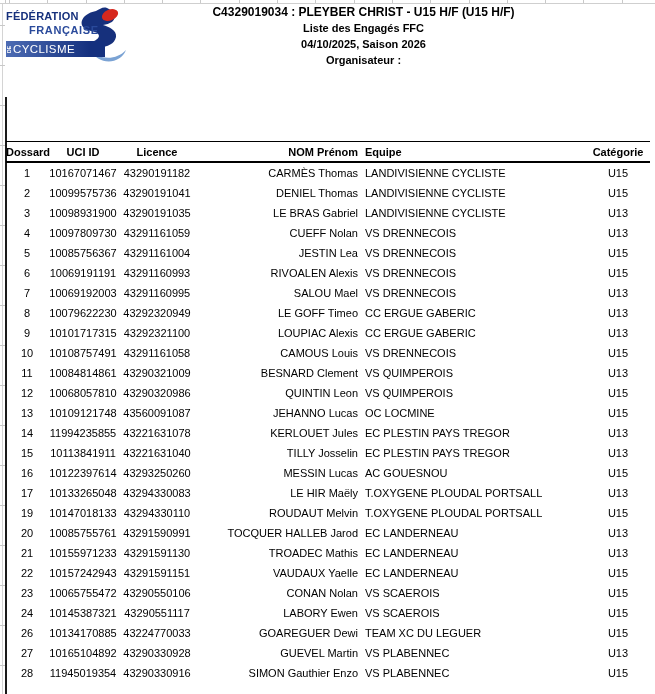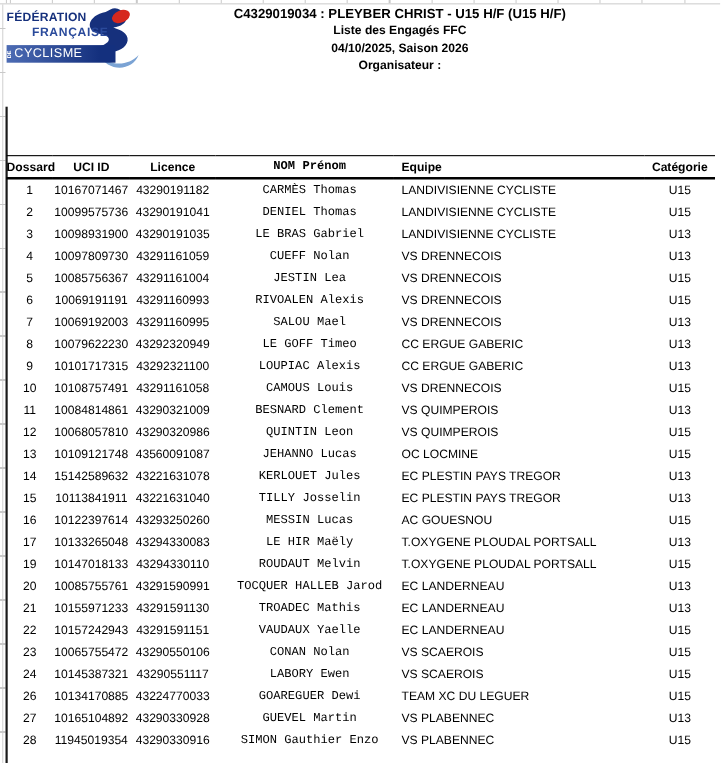--- a/index.html
+++ b/index.html
@@ -34,21 +34,21 @@
   .titleblock .t2{font-size:11px;font-weight:700;line-height:16px;}
   .titleblock .t5{font-size:11px;font-weight:700;line-height:16px;margin-top:6px;}
 
   
   .tableWrap{position:absolute;left:6px;top:93px;width:644px;margin-top:48px;}
   table{border-collapse:collapse;width:644px;table-layout:fixed;font-size:11px;}
   thead th{font-weight:700;height:19px;padding:0;
     border-top:1.5px solid #000;border-bottom:2px solid #000;white-space:nowrap;}
   tbody td{height:20px;padding:0;white-space:nowrap;overflow:hidden;}
   .c0,.c1,.c2,.c5{text-align:center;}
-  .c3{text-align:center;padding-left:9px;font-family:Liberation Mono, monospace;}
+  .c3{text-align:right;padding-left:9px;}
   .c4{text-align:left;padding-left:7px;}
   .table-left-border{position:absolute;left:5px;top:97px;width:1.5px;height:597px;background:#1a1a1a;}
 </style>
 </head>
 <body>
 
 <div id="page">
 
   <div class="grid-top"></div>
   <div class="grid-left-vline"></div>
@@ -197,21 +197,21 @@
           <tr>
             <td class="c0">13</td>
             <td class="c1">10109121748</td>
             <td class="c2">43560091087</td>
             <td class="c3">JEHANNO Lucas</td>
             <td class="c4">OC LOCMINE</td>
             <td class="c5">U15</td>
           </tr>
           <tr>
             <td class="c0">14</td>
-            <td class="c1">15142589632</td>
+            <td class="c1">11994235855</td>
             <td class="c2">43221631078</td>
             <td class="c3">KERLOUET Jules</td>
             <td class="c4">EC PLESTIN PAYS TREGOR</td>
             <td class="c5">U13</td>
           </tr>
           <tr>
             <td class="c0">15</td>
             <td class="c1">10113841911</td>
             <td class="c2">43221631040</td>
             <td class="c3">TILLY Josselin</td>

